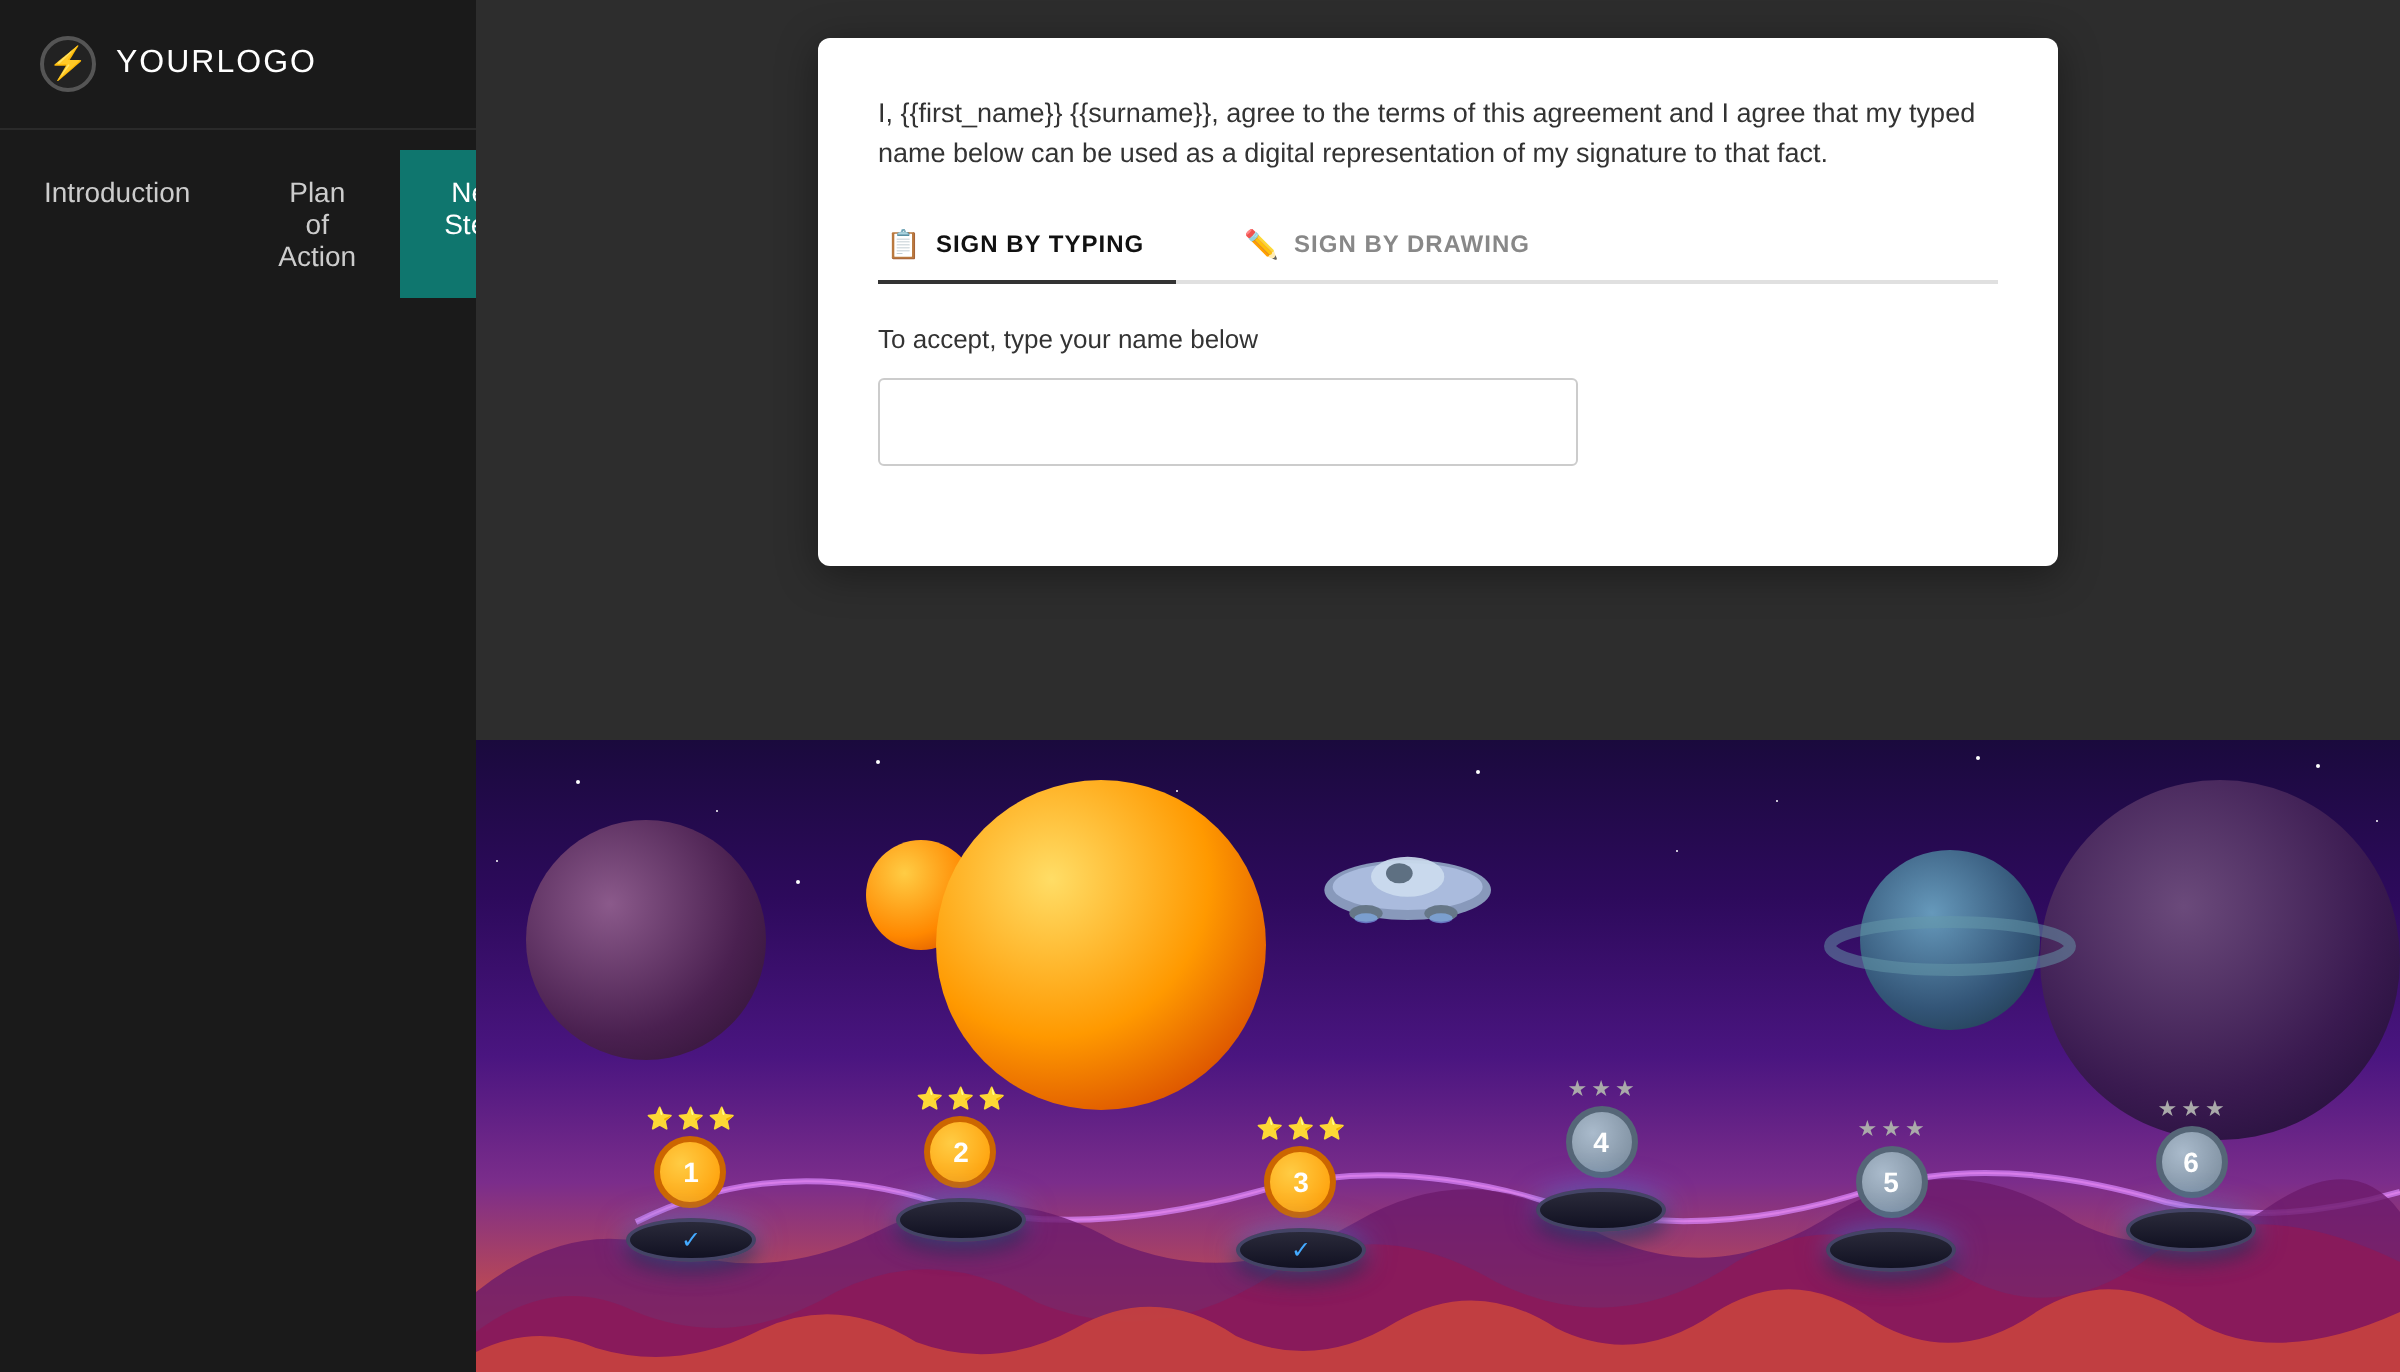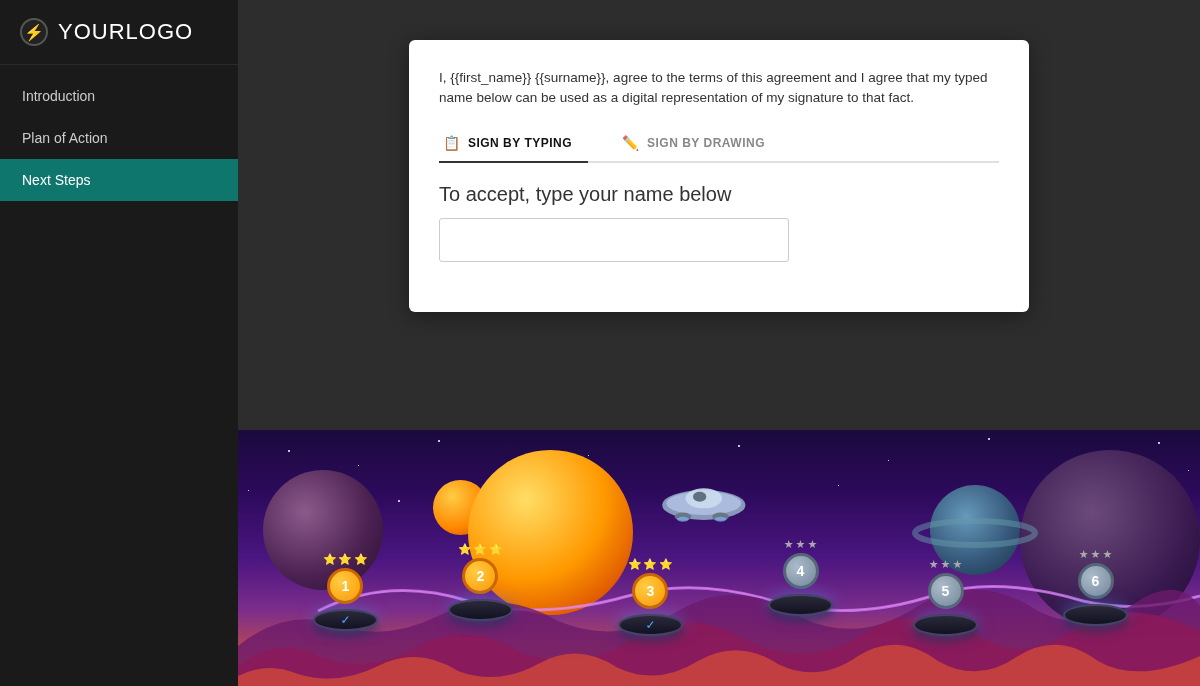--- a/index.html
+++ b/index.html
@@ -30,34 +30,35 @@
       height: 28px;
       background: #222;
       border-radius: 50%;
       display: flex;
       align-items: center;
       justify-content: center;
       border: 2px solid #555;
     }
 
     .logo-text {
-      font-size: 22px;
+      font-size: 16px;
       font-weight: 700;
       color: #ffffff;
       letter-spacing: 1px;
     }
 
     .logo-text span {
       font-weight: 300;
     }
 
     .nav-items {
       display: flex;
-      flex-direction: column;
+      flex-direction: row;
       padding-top: 10px;
+      text-align: center;
     }
 
     .nav-item {
       padding: 13px 22px;
       color: #cccccc;
       font-size: 14px;
       cursor: pointer;
       transition: background 0.2s;
     }
 
@@ -71,26 +72,26 @@
       flex: 1;
       background: #2d2d2d;
       position: relative;
       display: flex;
       flex-direction: column;
     }
 
     
     #upper-area {
       background: #2d2d2d;
-      height: 430px;
+      height: 370px;
       position: relative;
       display: flex;
       align-items: flex-start;
       justify-content: center;
-      padding-top: 40px;
+      padding-top: 19px;
     }
 
     
     #modal-card {
       background: #ffffff;
       border-radius: 6px;
       width: 620px;
       padding: 28px 30px 30px 30px;
       box-shadow: 0 4px 20px rgba(0,0,0,0.4);
       position: relative;
@@ -134,21 +135,21 @@
     .tab-item.inactive {
       color: #888;
     }
 
     .tab-icon {
       font-size: 14px;
     }
 
     
     .sign-label {
-      font-size: 20px;
+      font-size: 13px;
       color: #333;
       margin-bottom: 12px;
       font-weight: 400;
     }
 
     .name-input {
       width: 350px;
       height: 44px;
       border: 1px solid #ccc;
       border-radius: 3px;

